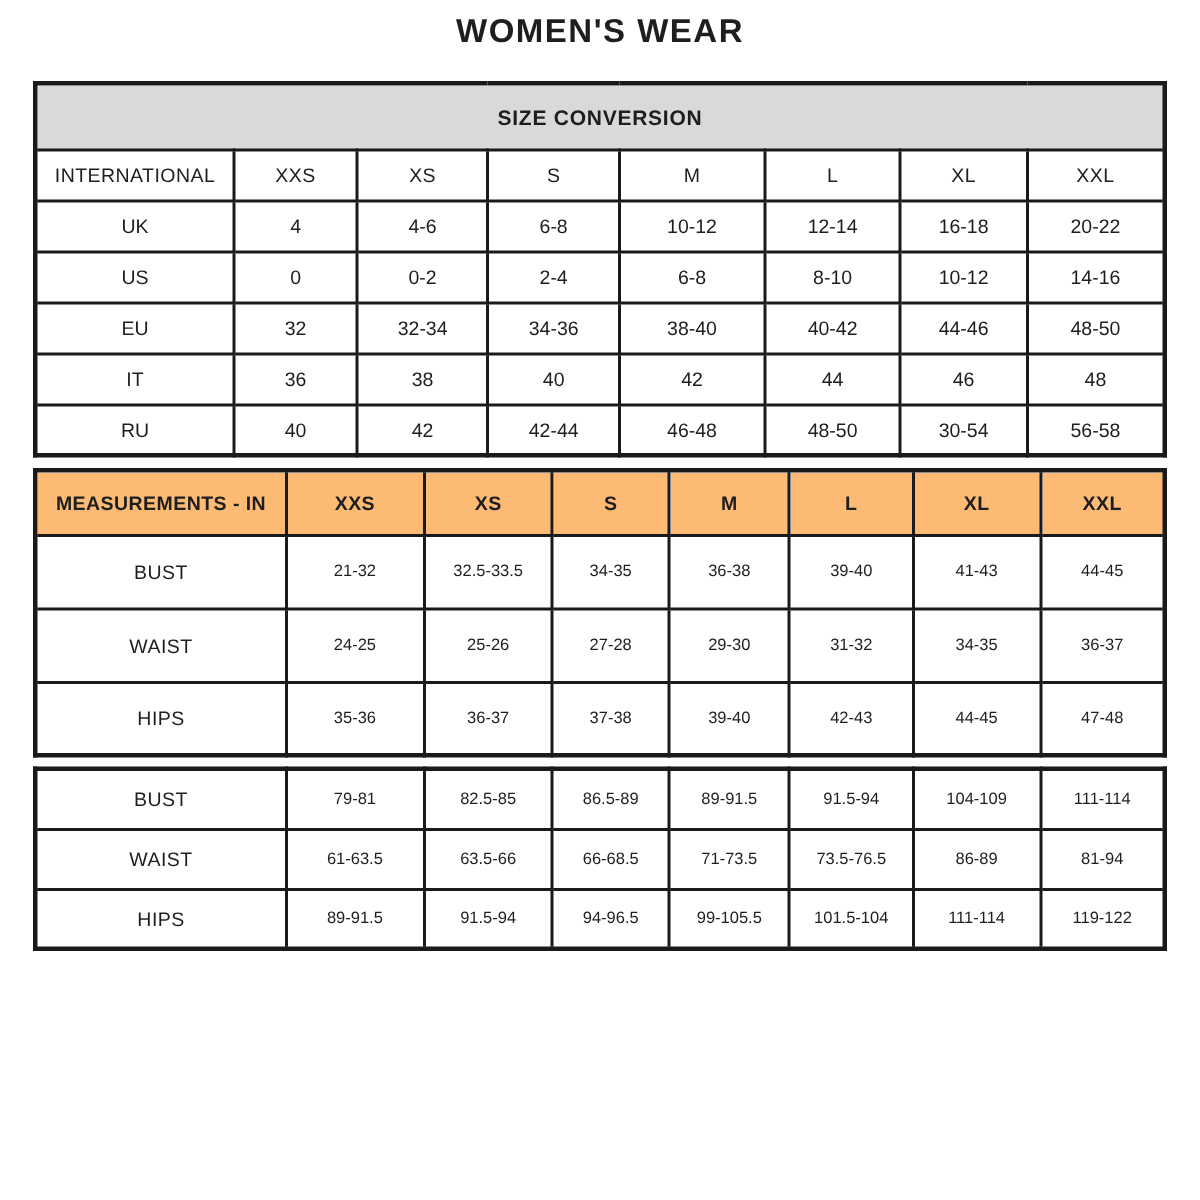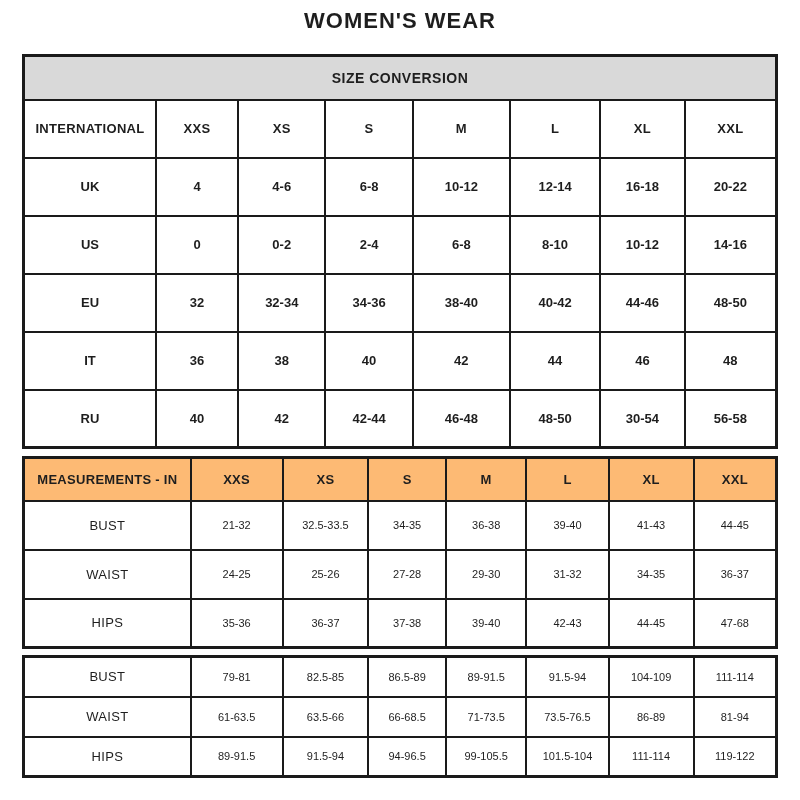--- a/index.html
+++ b/index.html
@@ -37,21 +37,21 @@
 
   
   #size-conversion { margin-bottom: 7px; margin-top: 21px; }
   #size-conversion .band {
     height: 44px;
     background: #d9d9d9;
     font-size: 14px;
     font-weight: bold;
     letter-spacing: 0.5px;
   }
-  #size-conversion td { height: 58px; font-size: 13px; font-weight: bold; }
+  #size-conversion td { height: 34px; font-size: 13px; font-weight: normal; }
   #size-conversion .intl-row td { letter-spacing: 0.3px; }
 
   
   .measure { margin-bottom: 6px; }
   .measure th {
     background: #fdba74;
     font-size: 13px;
     font-weight: bold;
     letter-spacing: 0.3px;
   }
@@ -189,21 +189,21 @@
           <td>36-37</td>
         </tr>
         <tr>
           <td class="label-cell">HIPS</td>
           <td>35-36</td>
           <td>36-37</td>
           <td>37-38</td>
           <td>39-40</td>
           <td>42-43</td>
           <td>44-45</td>
-          <td>47-68</td>
+          <td>47-48</td>
         </tr>
       </tbody>
   </table>
 
   <table id="measurements-cm" class="measure">
     <colgroup>
       <col style="width:22.2%">
       <col style="width:12.2%">
         <col style="width:11.4%">
         <col style="width:10.3%">

